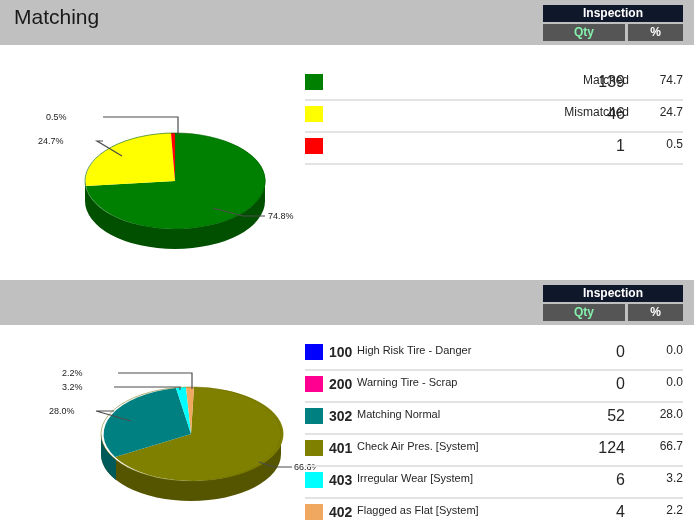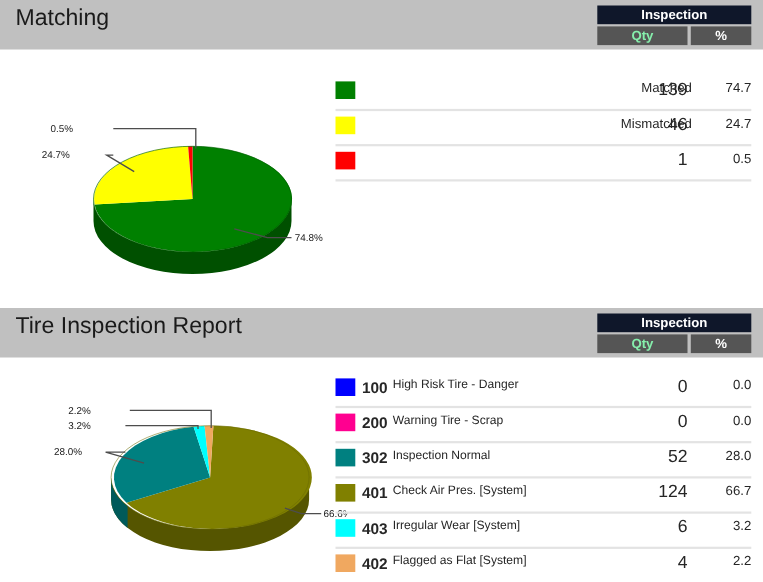--- a/index.html
+++ b/index.html
@@ -231,21 +231,20 @@
         <span class="cell-pct">0.5</span>
       </div>
     </div>
 
   </div>
 </div>
 
 <div class="report-section" style="height:249px;">
 
   <div class="title-bar">
-    <div class="title-text">Tire Inspection Report</div>
     <div class="hdr-group">Inspection</div>
     <div class="hdr-qty">Qty</div>
     <div class="hdr-pct">%</div>
   </div>
 
   <div class="section-body" style="height:204px;">
 
     <div class="pie-area" style="top:4px;padding-left:16px;">
       <svg class="pie-svg" width="300" height="200" viewBox="0 0 300 200">
 
@@ -286,21 +285,21 @@
       <div class="legend-row">
         <span class="swatch" style="background:#ff0090"></span>
         <span class="code">200</span>
         <span class="rowlabel-left">Warning Tire - Scrap</span>
         <span class="cell-qty">0</span>
         <span class="cell-pct">0.0</span>
       </div>
       <div class="legend-row">
         <span class="swatch" style="background:#008080"></span>
         <span class="code">302</span>
-        <span class="rowlabel-left">Inspection Normal</span>
+        <span class="rowlabel-left">Matching Normal</span>
         <span class="cell-qty">52</span>
         <span class="cell-pct">28.0</span>
       </div>
       <div class="legend-row">
         <span class="swatch" style="background:#808000"></span>
         <span class="code">401</span>
         <span class="rowlabel-left">Check Air Pres. [System]</span>
         <span class="cell-qty">124</span>
         <span class="cell-pct">66.7</span>
       </div>

